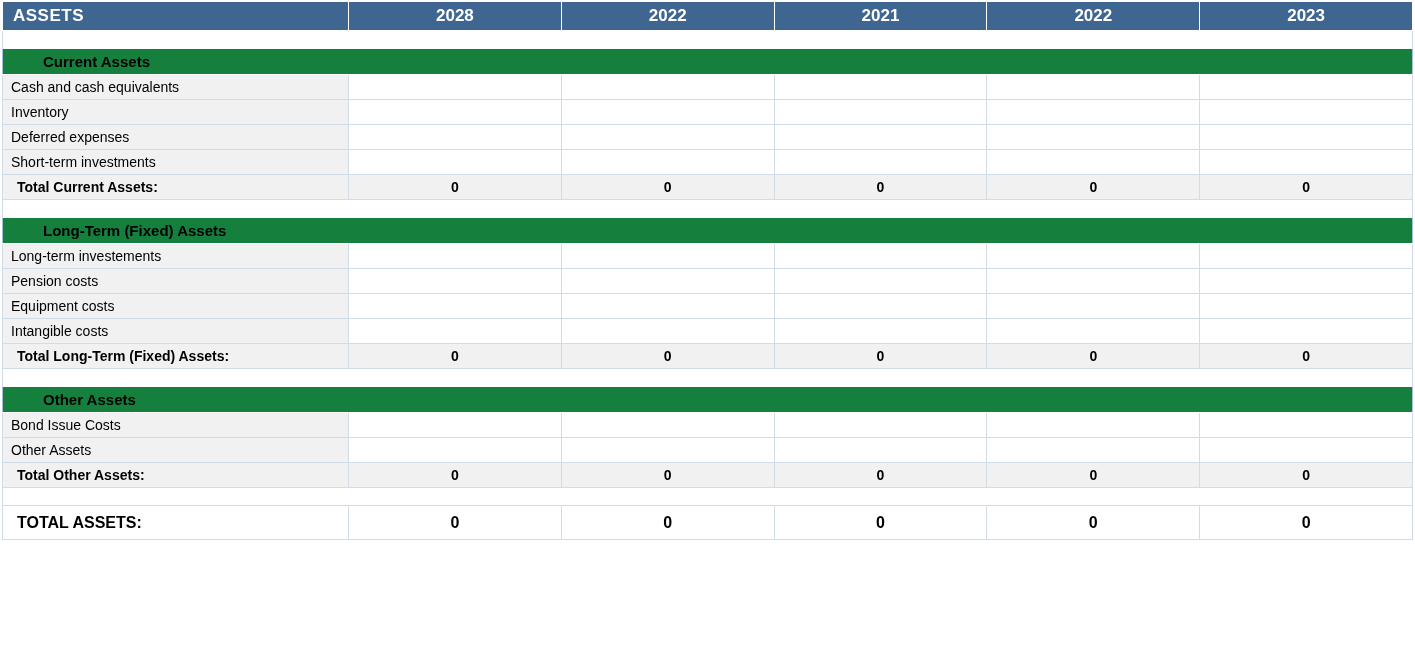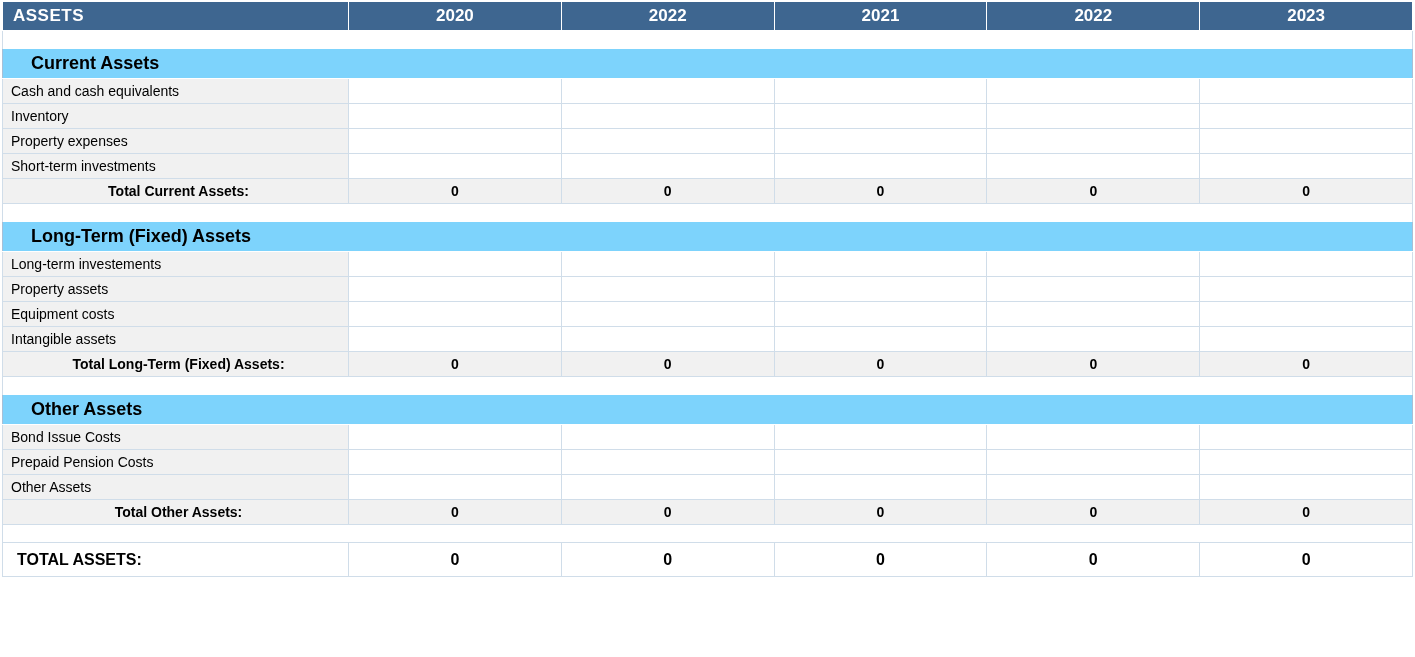--- a/index.html
+++ b/index.html
@@ -43,24 +43,24 @@
     .spacer td {
       background: #fff;
       border-left: 1px solid #d0dde9;
       border-right: 1px solid #d0dde9;
       border-top: none;
       border-bottom: none;
       height: 18px;
     }
 
     .section-row td {
-      background: #7dd3fc;
-      font-weight: bold;
-      font-size: 18px;
-      padding-left: 28px;
+      background: #15803d;
+      font-weight: bold;
+      font-size: 15px;
+      padding-left: 40px;
       border: 1px solid #fff;
       border-left: 1px solid #a7bfd6;
       border-right: 1px solid #a7bfd6;
       height: 26px;
     }
 
     .item-row td:first-child {
       background: #f1f1f1;
       font-size: 14px;
     }
@@ -69,21 +69,20 @@
       text-align: center;
     }
 
     .subtotal-row td {
       background: #f1f1f1;
       font-weight: bold;
     }
     .subtotal-row td:first-child {
       padding-left: 14px;
       font-size: 14px;
-      text-align: center;
     }
     .subtotal-row td.val {
       text-align: center;
     }
 
     .grand-row td {
       background: #fff;
       font-weight: bold;
       font-size: 16px;
       height: 34px;
@@ -104,21 +103,21 @@
     <col class="label-col">
     <col class="year-col">
       <col class="year-col">
       <col class="year-col">
       <col class="year-col">
       <col class="year-col">
   </colgroup>
   <tbody id="tbody">
       <tr class="hdr-row">
         <th>ASSETS</th>
-        <th>2020</th>
+        <th>2028</th>
         <th>2022</th>
         <th>2021</th>
         <th>2022</th>
         <th>2023</th>
       </tr>
       <tr class="spacer">
         <td colspan="6"></td>
       </tr>
       <tr class="section-row">
         <td colspan="6">Current Assets</td>
@@ -133,21 +132,21 @@
       </tr>
       <tr class="item-row">
         <td>Inventory</td>
         <td class="val"></td>
         <td class="val"></td>
         <td class="val"></td>
         <td class="val"></td>
         <td class="val"></td>
       </tr>
       <tr class="item-row">
-        <td>Property expenses</td>
+        <td>Deferred expenses</td>
         <td class="val"></td>
         <td class="val"></td>
         <td class="val"></td>
         <td class="val"></td>
         <td class="val"></td>
       </tr>
       <tr class="item-row">
         <td>Short-term investments</td>
         <td class="val"></td>
         <td class="val"></td>
@@ -171,37 +170,37 @@
       </tr>
       <tr class="item-row">
         <td>Long-term investements</td>
         <td class="val"></td>
         <td class="val"></td>
         <td class="val"></td>
         <td class="val"></td>
         <td class="val"></td>
       </tr>
       <tr class="item-row">
-        <td>Property assets</td>
+        <td>Pension costs</td>
         <td class="val"></td>
         <td class="val"></td>
         <td class="val"></td>
         <td class="val"></td>
         <td class="val"></td>
       </tr>
       <tr class="item-row">
         <td>Equipment costs</td>
         <td class="val"></td>
         <td class="val"></td>
         <td class="val"></td>
         <td class="val"></td>
         <td class="val"></td>
       </tr>
       <tr class="item-row">
-        <td>Intangible assets</td>
+        <td>Intangible costs</td>
         <td class="val"></td>
         <td class="val"></td>
         <td class="val"></td>
         <td class="val"></td>
         <td class="val"></td>
       </tr>
       <tr class="subtotal-row">
         <td>Total Long-Term (Fixed) Assets:</td>
         <td class="val">0</td>
         <td class="val">0</td>
@@ -217,28 +216,20 @@
       </tr>
       <tr class="item-row">
         <td>Bond Issue Costs</td>
         <td class="val"></td>
         <td class="val"></td>
         <td class="val"></td>
         <td class="val"></td>
         <td class="val"></td>
       </tr>
       <tr class="item-row">
-        <td>Prepaid Pension Costs</td>
-        <td class="val"></td>
-        <td class="val"></td>
-        <td class="val"></td>
-        <td class="val"></td>
-        <td class="val"></td>
-      </tr>
-      <tr class="item-row">
         <td>Other Assets</td>
         <td class="val"></td>
         <td class="val"></td>
         <td class="val"></td>
         <td class="val"></td>
         <td class="val"></td>
       </tr>
       <tr class="subtotal-row">
         <td>Total Other Assets:</td>
         <td class="val">0</td>

